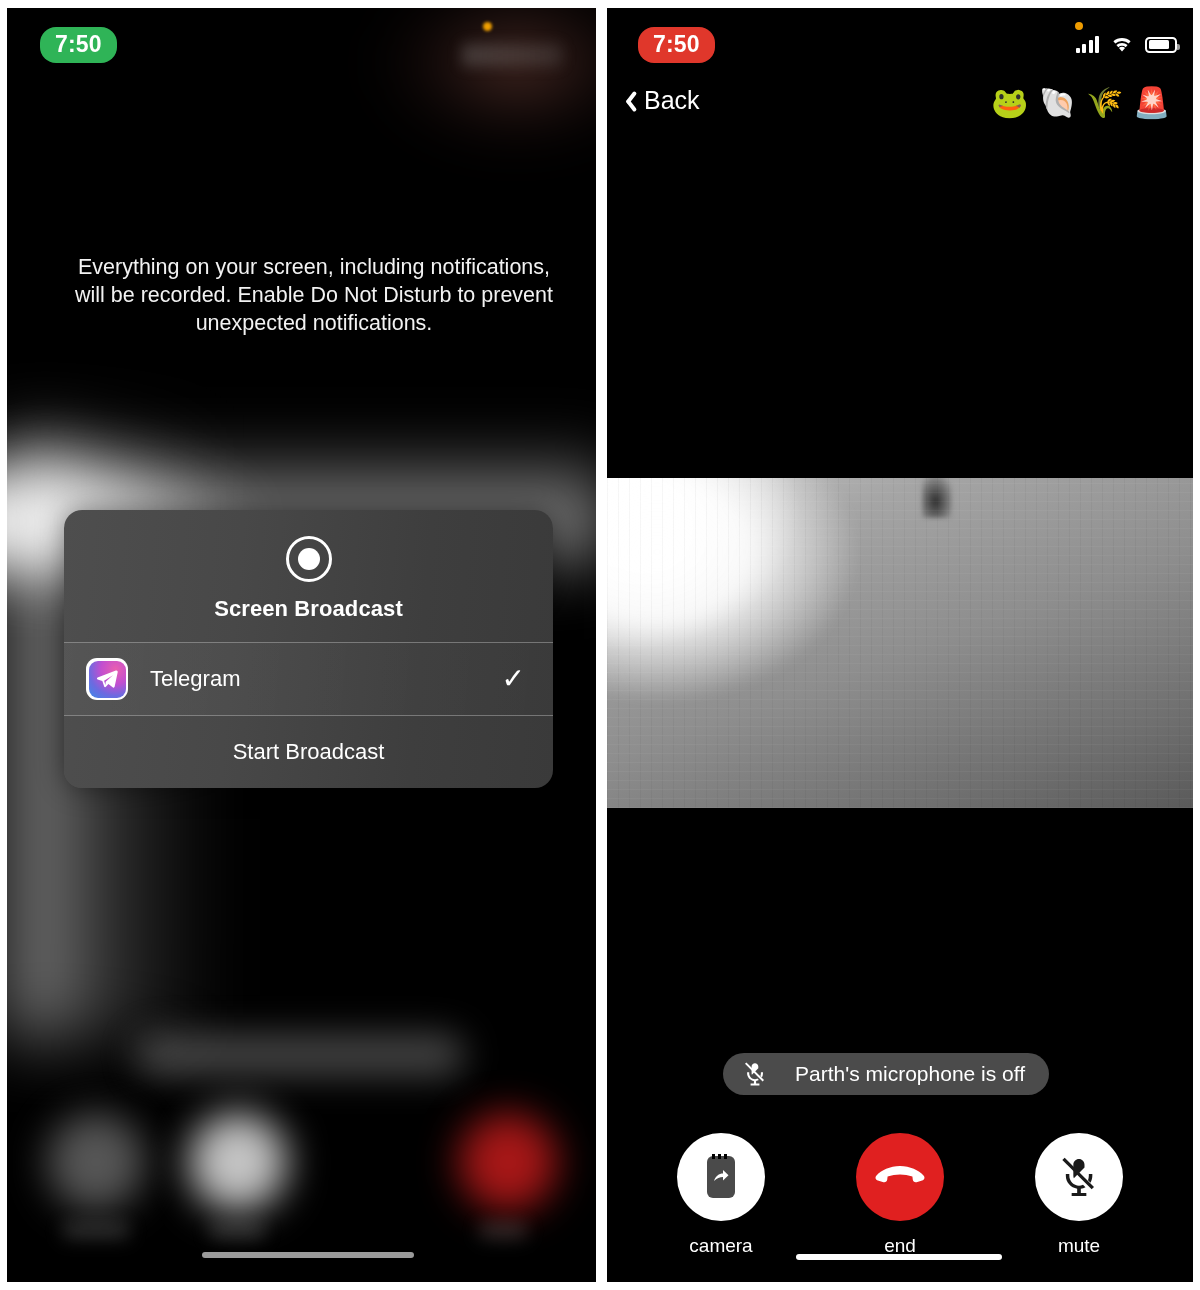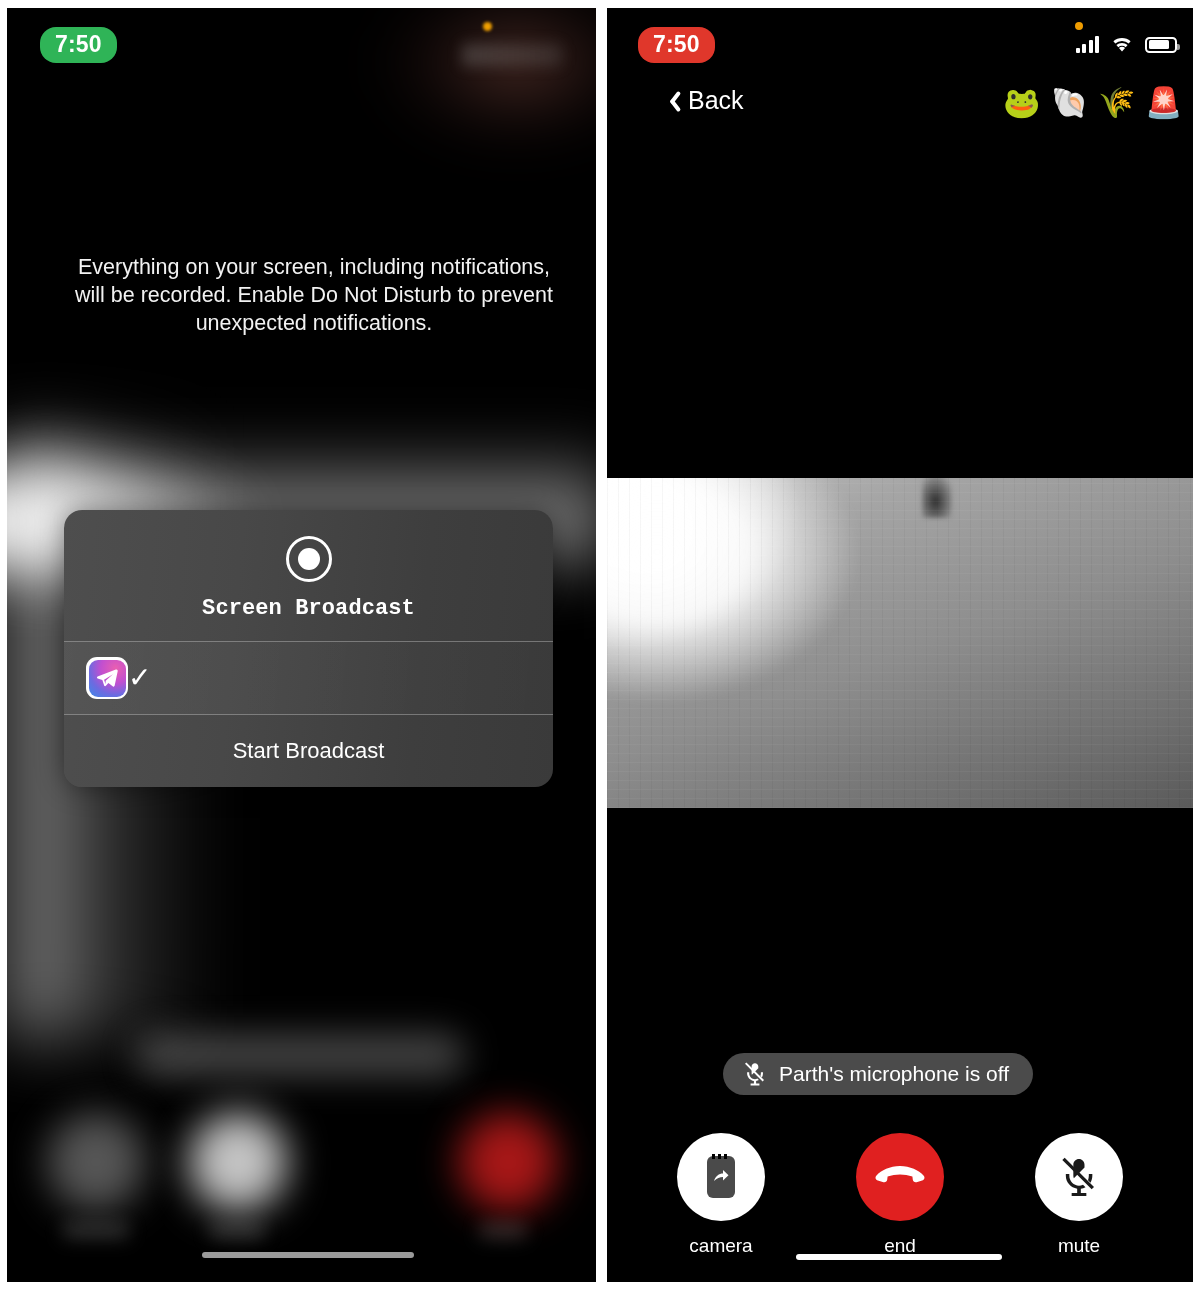--- a/index.html
+++ b/index.html
@@ -88,21 +88,21 @@
     font-weight: 400;
   }
 
   
   .sheet {
     position: absolute; left: 57px; top: 502px; width: 489px;
     border-radius: 18px; overflow: hidden;
     background: linear-gradient(95deg, #4e4e4e 0%, #484848 35%, #3e3e3e 72%, #3a3a3a 100%);
     box-shadow: 0 0 28px rgba(0,0,0,.45);
   }
-  .sheet-head { padding: 26px 0 20px; text-align: center; font-family: Liberation Mono, monospace; }
+  .sheet-head { padding: 26px 0 20px; text-align: center; }
   .rec-icon {
     width: 46px; height: 46px; margin: 0 auto 14px;
     border: 3.4px solid #fff; border-radius: 50%;
     display: flex; align-items: center; justify-content: center;
   }
   .rec-icon i { display: block; width: 22px; height: 22px; border-radius: 50%; background: #fff; }
   .sheet-title { color: #fff; font-size: 22px; font-weight: 700; letter-spacing: .1px; }
 
   .sheet-div { height: 1px; background: rgba(255,255,255,.30); }
 
@@ -147,21 +147,21 @@
     width: 32px; height: 16px; border: 2px solid #fff; border-radius: 4.5px;
     position: relative; display: flex; align-items: center;
   }
   .batt i { display: block; height: 9px; background: #fff; border-radius: 1.5px; margin-left: 1.5px; width: 20px; }
   .batt:after {
     content: ""; position: absolute; right: -4.5px; top: 5px; width: 2.5px; height: 6px;
     background: rgba(255,255,255,.6); border-radius: 0 2px 2px 0;
   }
 
   
-  .navbar { position: absolute; left: 0; right: 0; top: 78px; height: 48px; margin-left: 44px; }
+  .navbar { position: absolute; left: 0; right: 12px; top: 78px; height: 48px; }
   .back-btn {
     position: absolute; left: 14px; top: 0; display: flex; align-items: center; gap: 9px;
     color: #fff; font-size: 25px; cursor: pointer;
   }
   .chev { width: 14px; height: 24px; position: relative; flex: 0 0 auto; }
   .chev:before, .chev:after {
     content: ""; position: absolute; left: 4px; width: 4px; height: 14px; background: #fff; border-radius: 2px;
   }
   .chev:before { top: 0px;  transform: rotate(38deg);  transform-origin: bottom center; }
   .chev:after  { top: 11px; transform: rotate(-38deg); transform-origin: top center; }
@@ -196,21 +196,21 @@
   .video .noise {
     position: absolute; inset: 0; opacity: .16;
     background-image:
       repeating-linear-gradient(0deg, rgba(255,255,255,.25) 0 1px, rgba(0,0,0,0) 1px 9px),
       repeating-linear-gradient(90deg, rgba(0,0,0,.22) 0 1px, rgba(0,0,0,0) 1px 11px);
   }
 
   
   .mic-banner {
     position: absolute; left: 116px; top: 1045px; height: 42px;
-    display: flex; align-items: center; gap: 12px; padding: 0 24px 0 20px;
+    display: flex; align-items: center; gap: 28px; padding: 0 24px 0 20px;
     background: #4b4b4b; border-radius: 21px; color: #fff; font-size: 21px;
   }
   .mic-banner svg { display: block; }
 
   
   .controls { position: absolute; left: 0; right: 0; top: 1125px; display: flex; justify-content: center; gap: 45px; }
   .ctl { width: 134px; display: flex; flex-direction: column; align-items: center; cursor: pointer; }
   .ctl-circle {
     width: 88px; height: 88px; border-radius: 50%;
     display: flex; align-items: center; justify-content: center;
@@ -259,20 +259,21 @@
       <div class="sheet-div"></div>
 
       <div class="sheet-row">
         <div class="app-icon">
           <div class="inner">
             <svg viewBox="0 0 24 24" aria-hidden="true">
               <path d="M21.5 3.2 2.6 10.5c-.9.35-.86 1.64.05 1.93l4.7 1.5 1.8 5.5c.25.75 1.2.95 1.73.36l2.5-2.77 4.6 3.4c.62.46 1.5.12 1.66-.64l3.1-14.7c.17-.8-.62-1.5-1.24-1.28zM9.1 13.7l8.8-5.5-7.2 6.6-.3 3.1-1.3-4.2z" fill="#ffffff"></path>
             </svg>
           </div>
         </div>
+        <div class="row-label">Telegram</div>
         <div class="row-check">✓</div>
       </div>
 
       <div class="sheet-div"></div>
 
       <div class="sheet-action">Start Broadcast</div>
     </div>
 
     <div class="home-ind" id="home-left"></div>
   </div>

